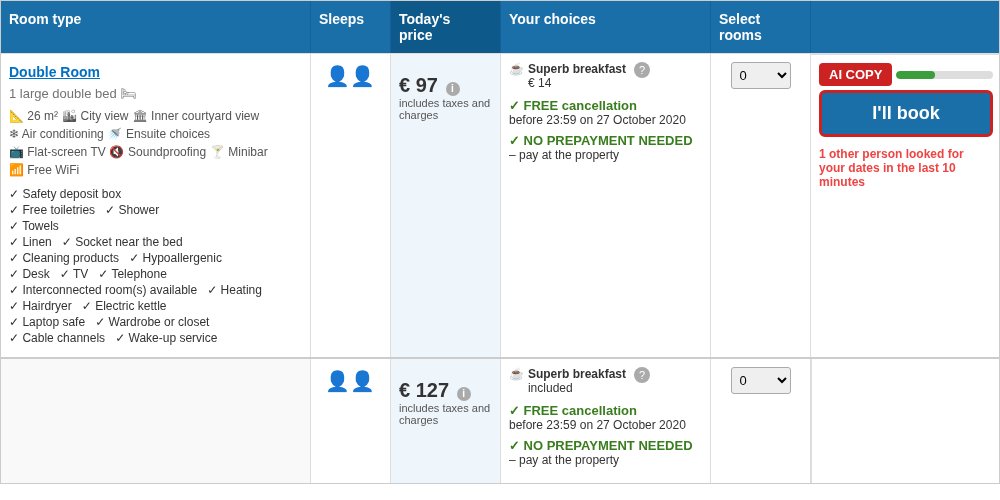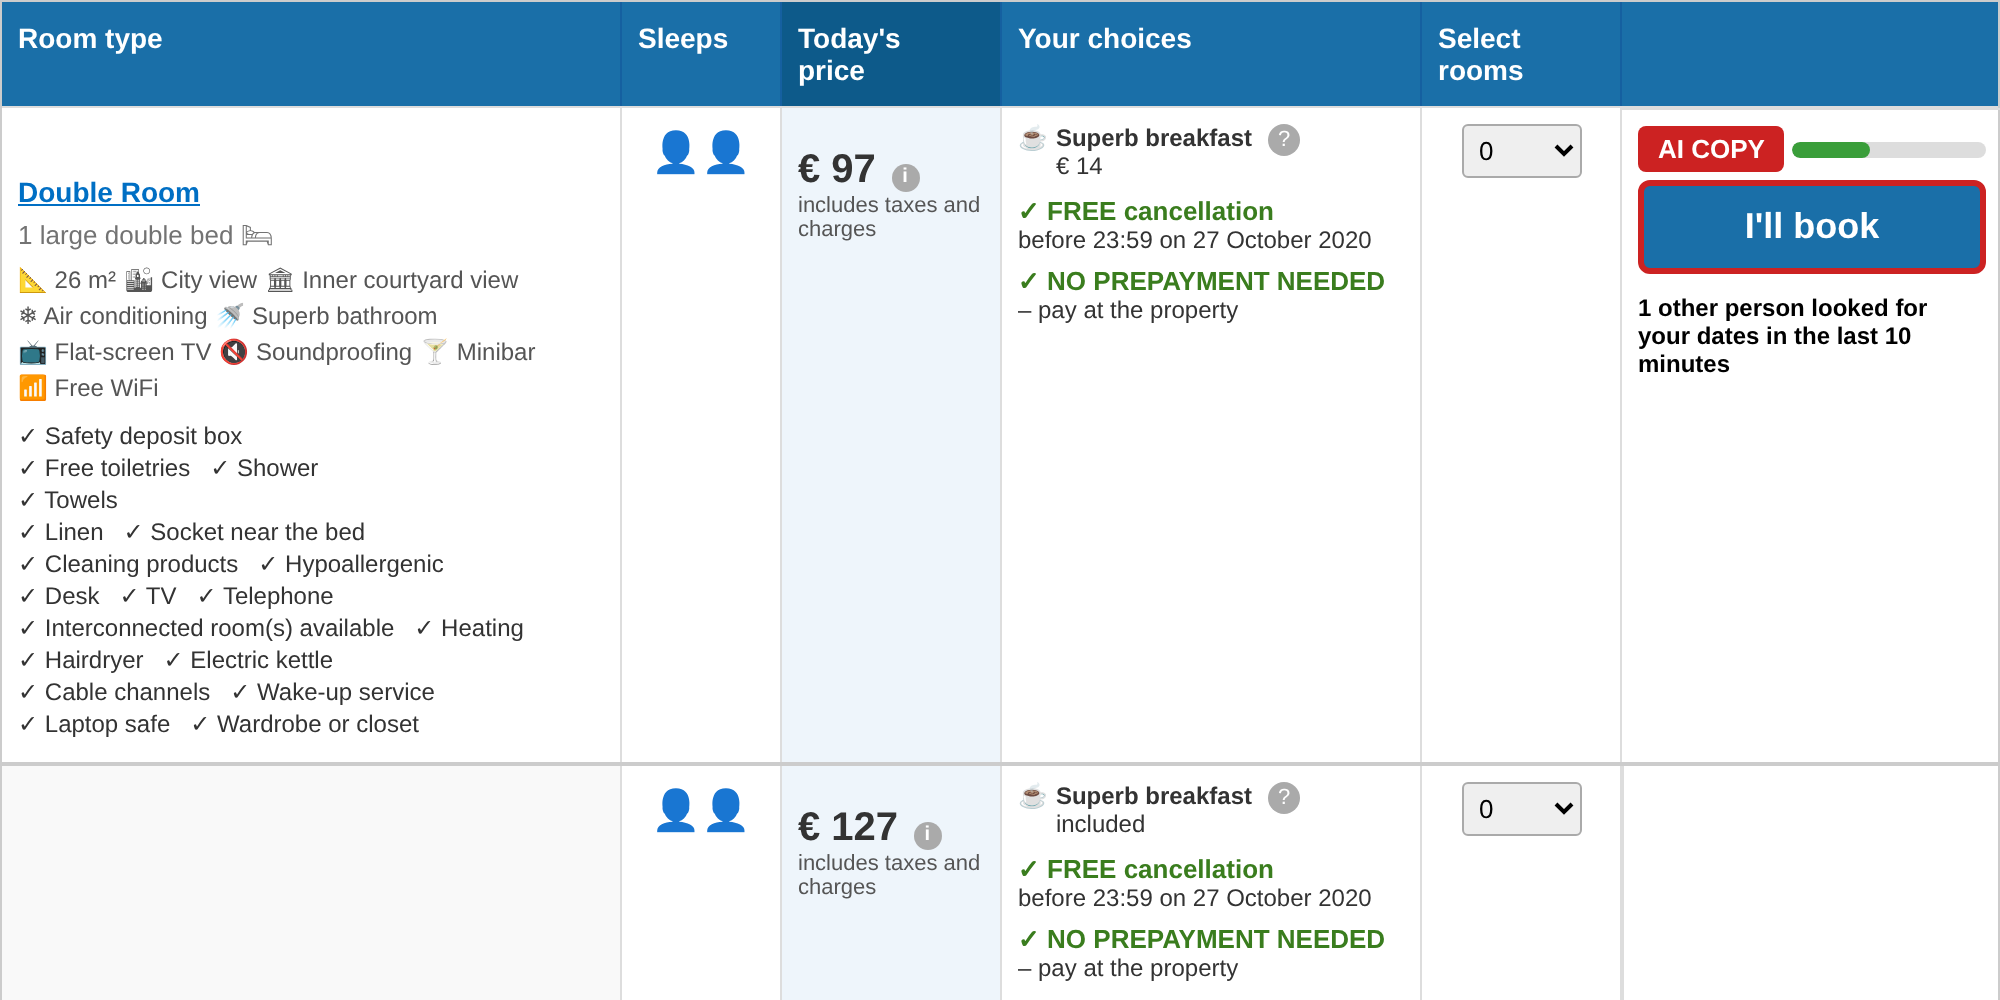--- a/index.html
+++ b/index.html
@@ -38,21 +38,20 @@
     }
 
     .room-name {
       color: #006fc4;
       font-size: 14px;
       font-weight: bold;
       text-decoration: underline;
       cursor: pointer;
       margin-bottom: 6px;
       display: block;
-      margin-top: 24px;
     }
 
     .bed-info {
       font-size: 13px;
       color: #737373;
       margin-bottom: 8px;
     }
 
     .amenity-icons {
       display: flex;
@@ -204,21 +203,21 @@
       padding-left: 16px;
       font-size: 12px;
       color: #333;
       margin-bottom: 10px;
     }
     .benefits-list li {
       margin-bottom: 4px;
     }
 
     .urgency-text {
-      color: #000000;
+      color: #ef4444;
       font-size: 12px;
       font-weight: bold;
     }
 
     
     .ai-row {
       display: flex;
       align-items: center;
       gap: 4px;
       margin-bottom: 4px;
@@ -264,21 +263,21 @@
       <a class="room-name">Double Room</a>
       <div class="bed-info">
         <span>1 large double bed</span>
         <span> 🛏</span>
       </div>
       <div class="amenity-icons">
         <span>📐 26 m²</span>
         <span>🏙 City view</span>
         <span>🏛 Inner courtyard view</span>
         <span>❄ Air conditioning</span>
-        <span>🚿 Superb bathroom</span>
+        <span>🚿 Ensuite choices</span>
         <span>📺 Flat-screen TV</span>
         <span>🔇 Soundproofing</span>
         <span>🍸 Minibar</span>
         <span>📶 Free WiFi</span>
       </div>
       <div class="amenity-list">
         <div class="amenity-row">
             <span><span class="check">✓</span> Safety deposit box</span>
           </div>
         <div class="amenity-row">
@@ -303,26 +302,26 @@
           </div>
         <div class="amenity-row">
             <span><span class="check">✓</span> Interconnected room(s) available</span> 
             <span><span class="check">✓</span> Heating</span>
           </div>
         <div class="amenity-row">
             <span><span class="check">✓</span> Hairdryer</span> 
             <span><span class="check">✓</span> Electric kettle</span>
           </div>
         <div class="amenity-row">
+            <span><span class="check">✓</span> Laptop safe</span> 
+            <span><span class="check">✓</span> Wardrobe or closet</span>
+          </div>
+        <div class="amenity-row">
             <span><span class="check">✓</span> Cable channels</span> 
             <span><span class="check">✓</span> Wake-up service</span>
-          </div>
-        <div class="amenity-row">
-            <span><span class="check">✓</span> Laptop safe</span> 
-            <span><span class="check">✓</span> Wardrobe or closet</span>
           </div>
       </div>
     </div>
 
     <div class="sleeps-cell">
       <span>👤👤</span>
     </div>
 
     <div class="price-cell">
       <div class="price-main">

